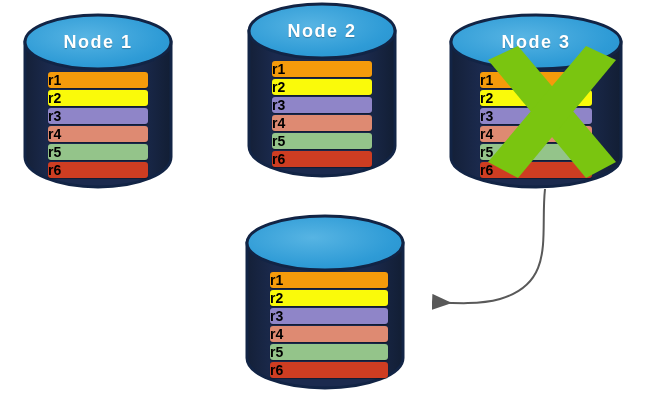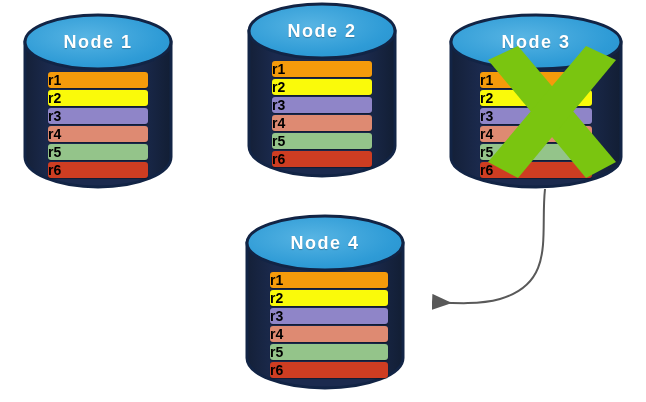--- a/index.html
+++ b/index.html
@@ -177,21 +177,20 @@
         </linearGradient>
         <radialGradient id="topGrad4" cx="0.42" cy="0.4" r="0.75">
           <stop offset="0%" stop-color="#57B4E3"></stop>
           <stop offset="70%" stop-color="#2E9BD6"></stop>
           <stop offset="100%" stop-color="#2A92CC"></stop>
         </radialGradient>
       </defs>
       <path d="M3,30 L3,145 A78,30 0 0 0 159,145 L159,30 Z" fill="url(#bodyGrad4)" stroke="#122445" stroke-width="3"></path>
       <ellipse cx="81" cy="30" rx="78" ry="27" fill="url(#topGrad4)" stroke="#122445" stroke-width="3"></ellipse>
     </svg>
-    <div class="node-title" style="top:20px;">Node 4</div>
     <div class="rows" style="left:26px; top:59px; width:118px;">
       <div class="row" style="background:#F59B0B;">r1</div>
       <div class="row" style="background:#FAFA0A;">r2</div>
       <div class="row" style="background:#8F85C8;">r3</div>
       <div class="row" style="background:#DE8A72;">r4</div>
       <div class="row" style="background:#94C48A;">r5</div>
       <div class="row" style="background:#CE3D22;">r6</div>
     </div>
   </div>
 

